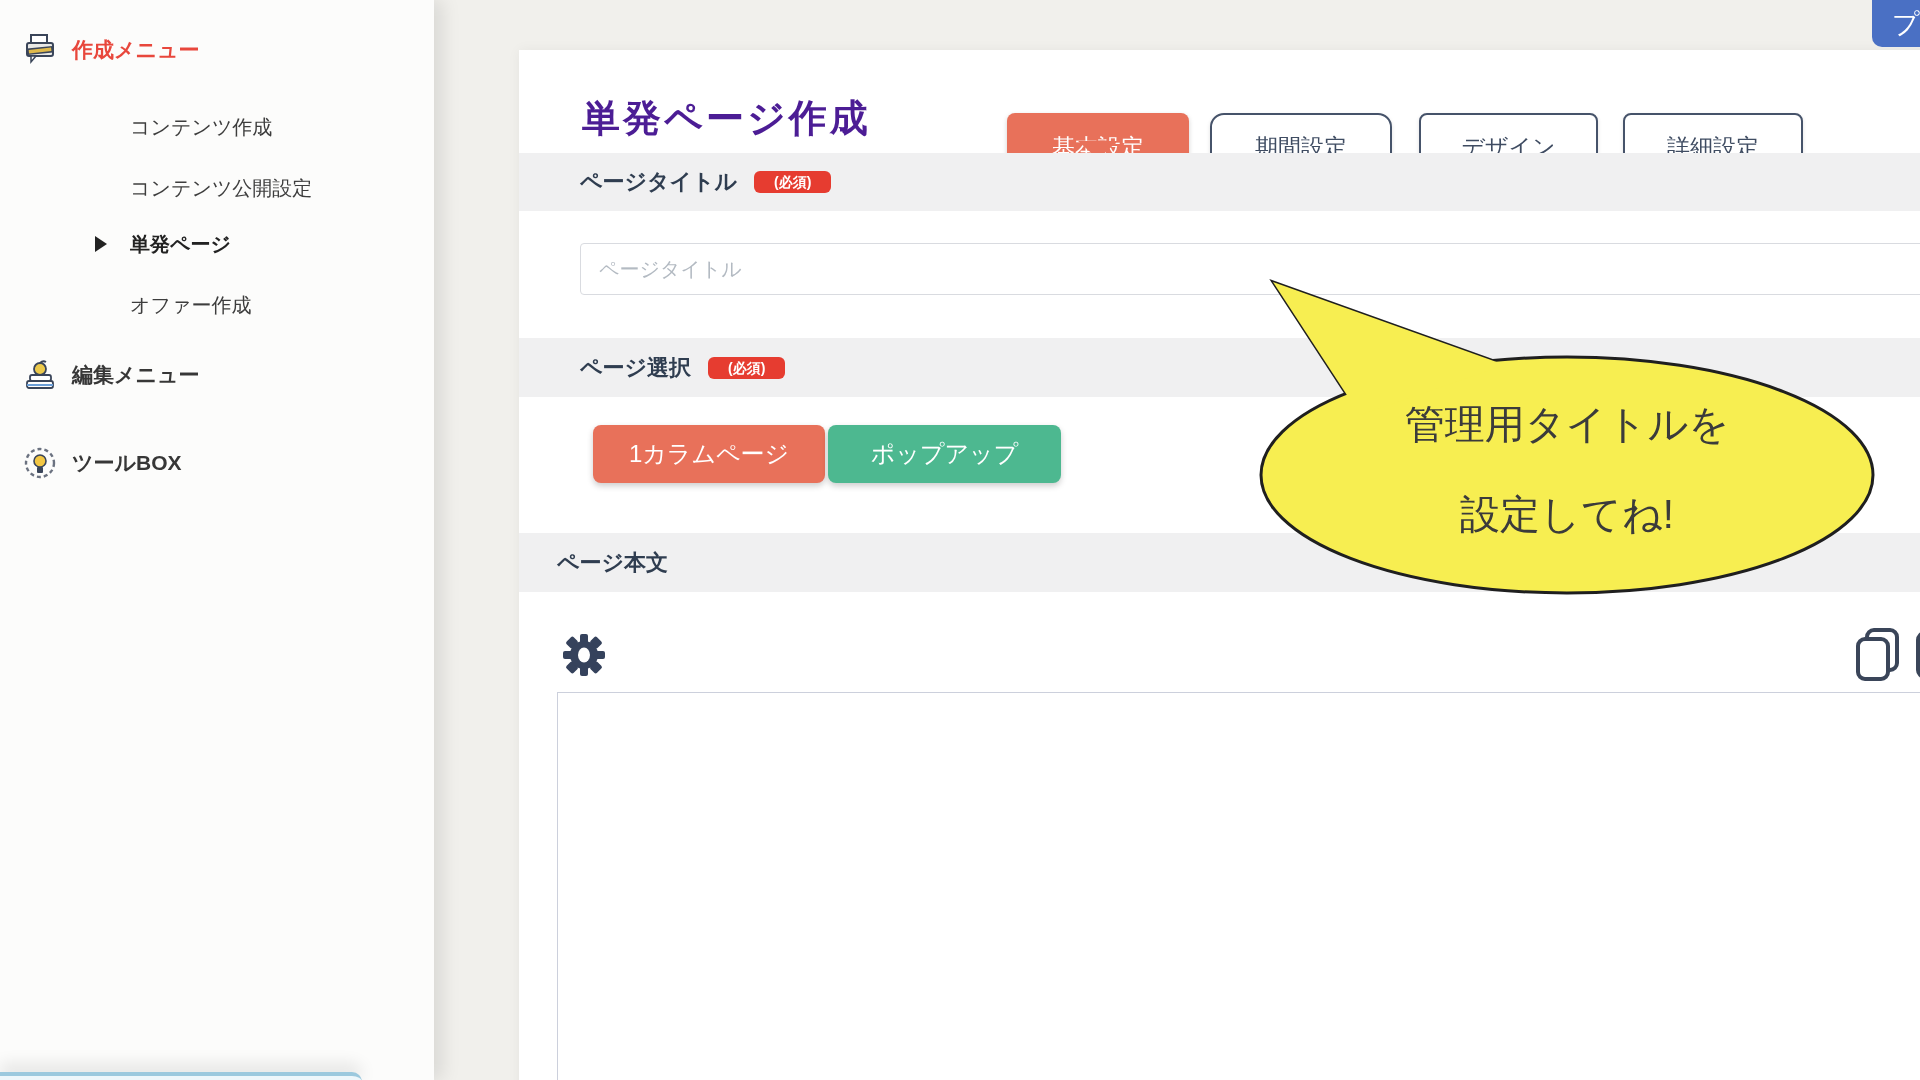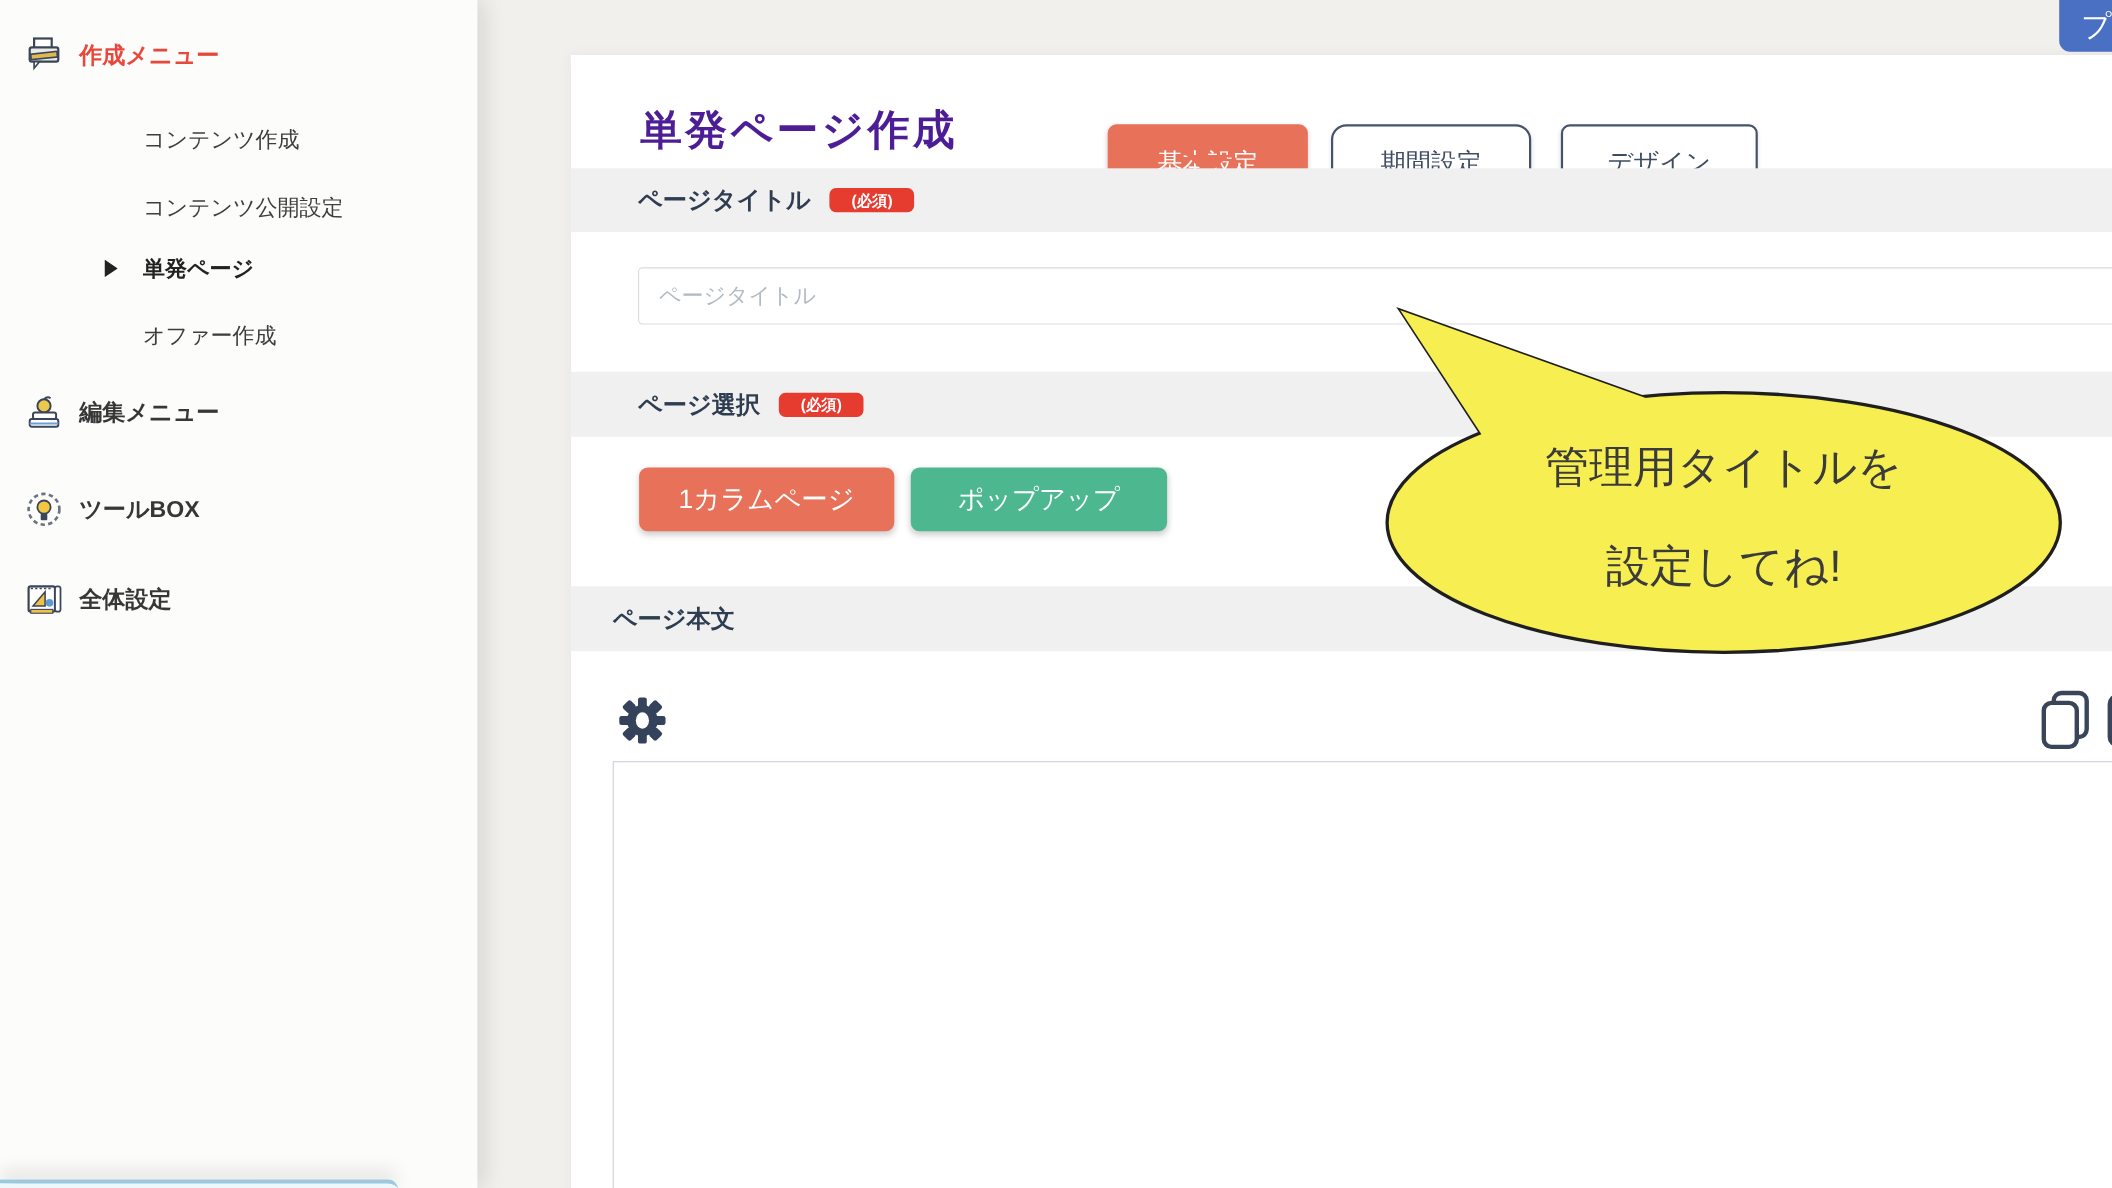--- a/index.html
+++ b/index.html
@@ -76,21 +76,21 @@
     font-size:20px;color:#333;padding:0 18px;outline:none;
     font-family:"Liberation Sans","DejaVu Sans",sans-serif;
   }
   .title-input::placeholder{color:#b3bac2;}
   .sel-btn{
     position:absolute;top:375px;height:58px;border:none;border-radius:8px;
     color:#fff;font-size:24px;cursor:pointer;white-space:nowrap;
     box-shadow:0 3px 6px rgba(0,0,0,.20);
     font-family:"Liberation Sans","DejaVu Sans",sans-serif;
   }
-  .btn-coral{left:62px;width:232px;background:#e8715a;}
+  .btn-coral{left:74px;width:232px;background:#e8715a;}
   .btn-green{left:309px;width:233px;background:#4db890;}
   .gear-btn{position:absolute;left:43px;top:583px;width:44px;height:44px;cursor:pointer;}
   .copy-btn{position:absolute;left:1336px;top:577px;width:46px;height:56px;cursor:pointer;}
   .copy-btn2{position:absolute;left:1396px;top:577px;width:46px;height:56px;cursor:pointer;}
   .editor{
     position:absolute;left:38px;top:642px;width:1900px;height:600px;
     background:#fff;border:1px solid #ccd0dc;
   }
 
   
@@ -161,44 +161,32 @@
       <span class="icon">
         <svg viewBox="0 0 36 36" width="36" height="36">
           <circle cx="18" cy="18" r="14" fill="none" stroke="#6b7280" stroke-width="2.4" stroke-dasharray="4 3"></circle>
           <circle cx="18" cy="16" r="6" fill="#f3c744" stroke="#3a4559" stroke-width="1.6"></circle>
           <rect x="15" y="22" width="6" height="6" rx="1" fill="#3a4559"></rect>
         </svg>
       </span>
       <span class="group-label">ツールBOX</span>
     </div>
 
-    <div class="side-item" style="top:525px;height:40px;">
-      <span class="icon">
-        <svg viewBox="0 0 36 36" width="36" height="36">
-          <rect x="4" y="6" width="24" height="23" rx="2" fill="#ffffff" stroke="#3a4559" stroke-width="2"></rect>
-          <rect x="28" y="6" width="5" height="23" rx="2" fill="#ffffff" stroke="#3a4559" stroke-width="1.6"></rect>
-          <line x1="6" y1="8" x2="26" y2="8" stroke="#3a4559" stroke-width="1.5" stroke-dasharray="2 2"></line>
-          <polygon points="8,24 19,11 19,24" fill="#f0c04a" stroke="#3a4559" stroke-width="1.4"></polygon>
-          <circle cx="23" cy="21" r="3.5" fill="#5b9bd5"></circle>
-          <rect x="6" y="27" width="20" height="3.5" fill="#f0c04a" stroke="#3a4559" stroke-width="1"></rect>
-        </svg>
-      </span>
-      <span class="group-label">全体設定</span>
-    </div>
 
     <div class="bottom-sliver"></div>
   </aside>
 
   <main class="card">
 
     <h1 class="page-title">単発ページ作成</h1>
 
     <button class="tab active" style="left:488px;width:182px;">基本設定</button>
     <button class="tab" style="left:691px;width:182px;border-radius:14px;">期間設定</button>
     <button class="tab" style="left:900px;width:179px;">デザイン</button>
+    <button class="tab" style="left:1104px;width:180px;">詳細設定</button>
     <div class="tab-pointer"></div>
 
     <div class="band pad-61" style="top:103px;">
       <span class="band-label">ページタイトル</span>
       <span class="badge">(必須)</span>
     </div>
     <input class="title-input" type="text" placeholder="ページタイトル" style="">
 
     <div class="band pad-61" style="top:288px;height:59px;">
       <span class="band-label">ページ選択</span>

